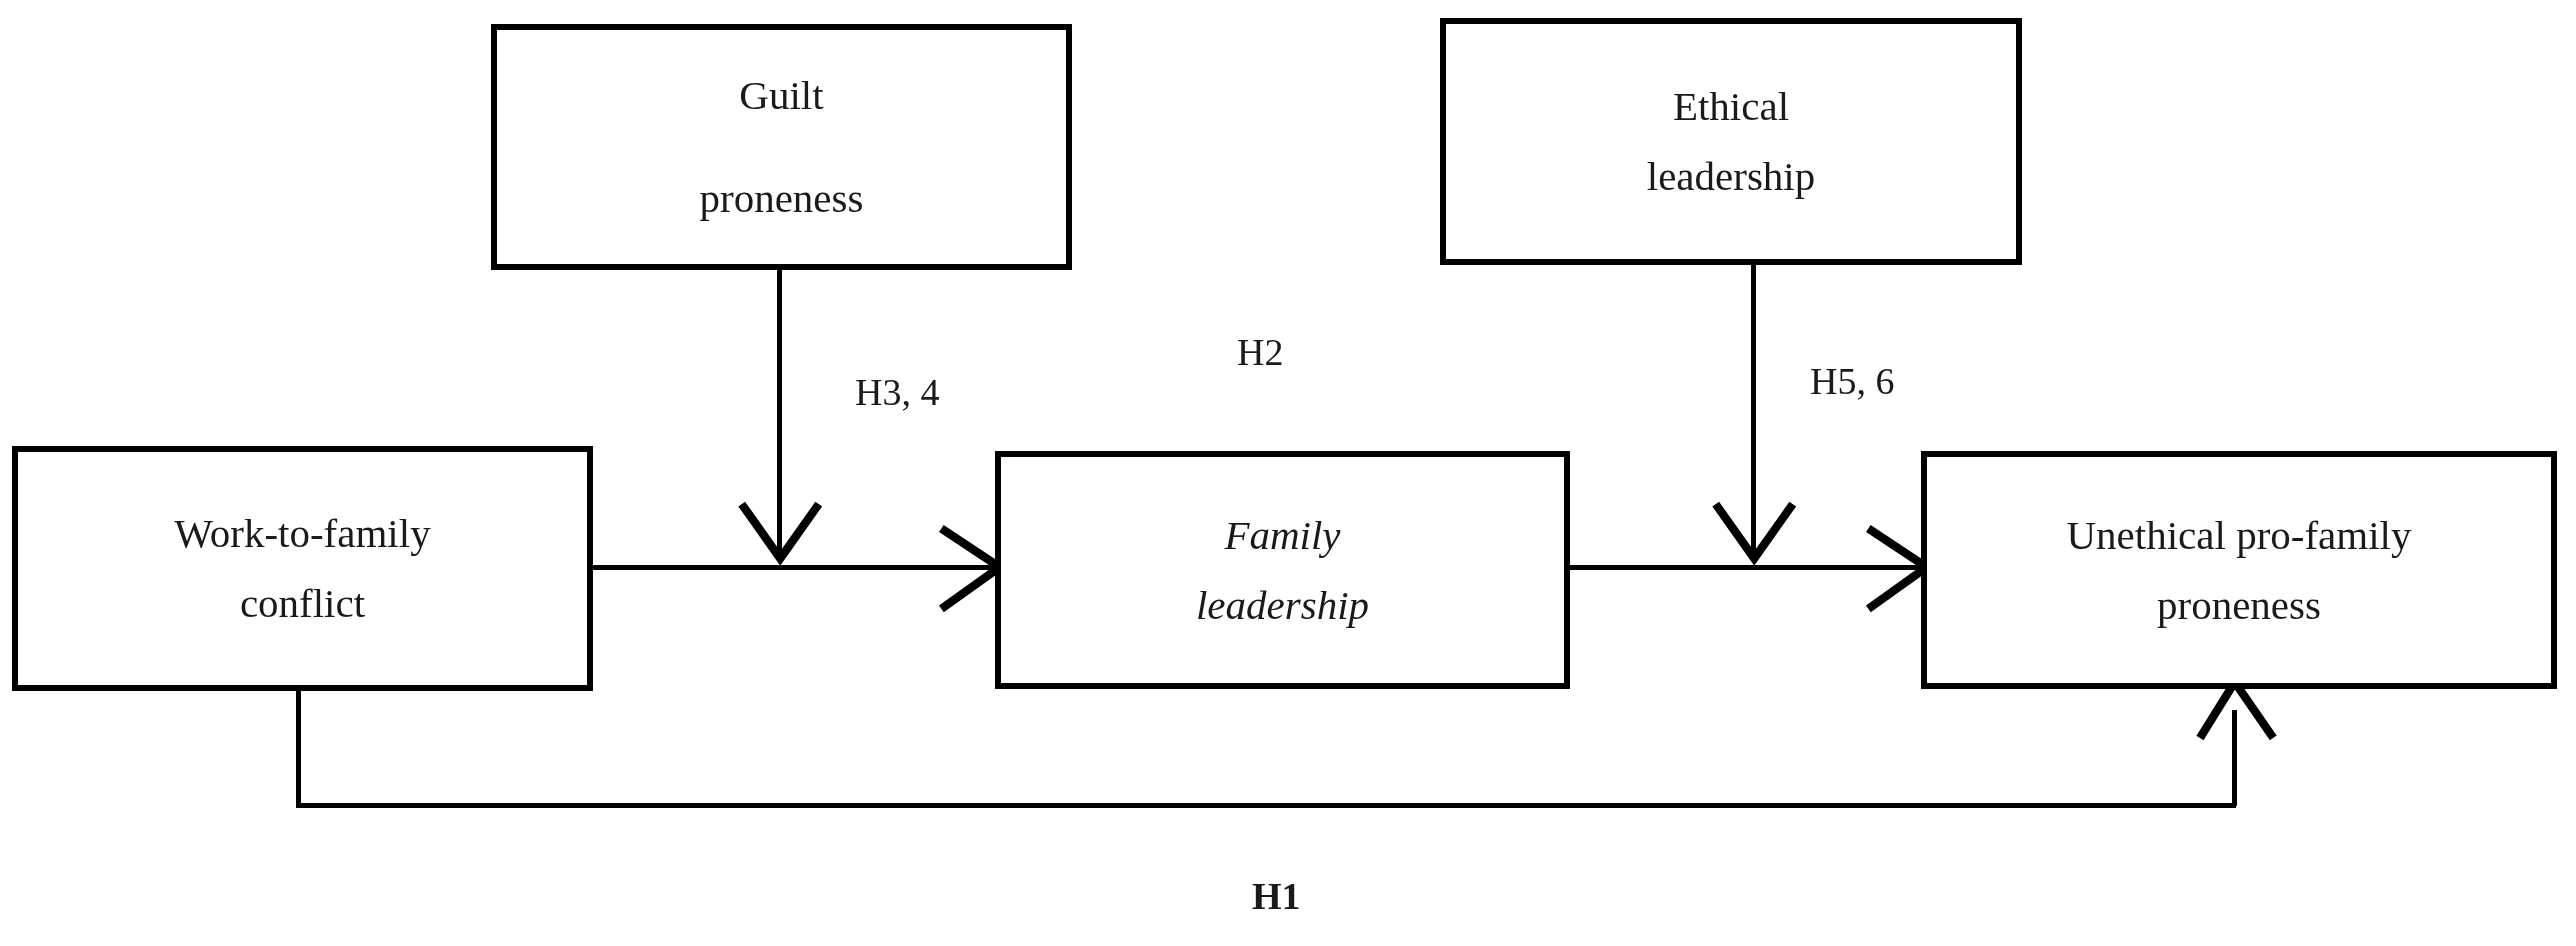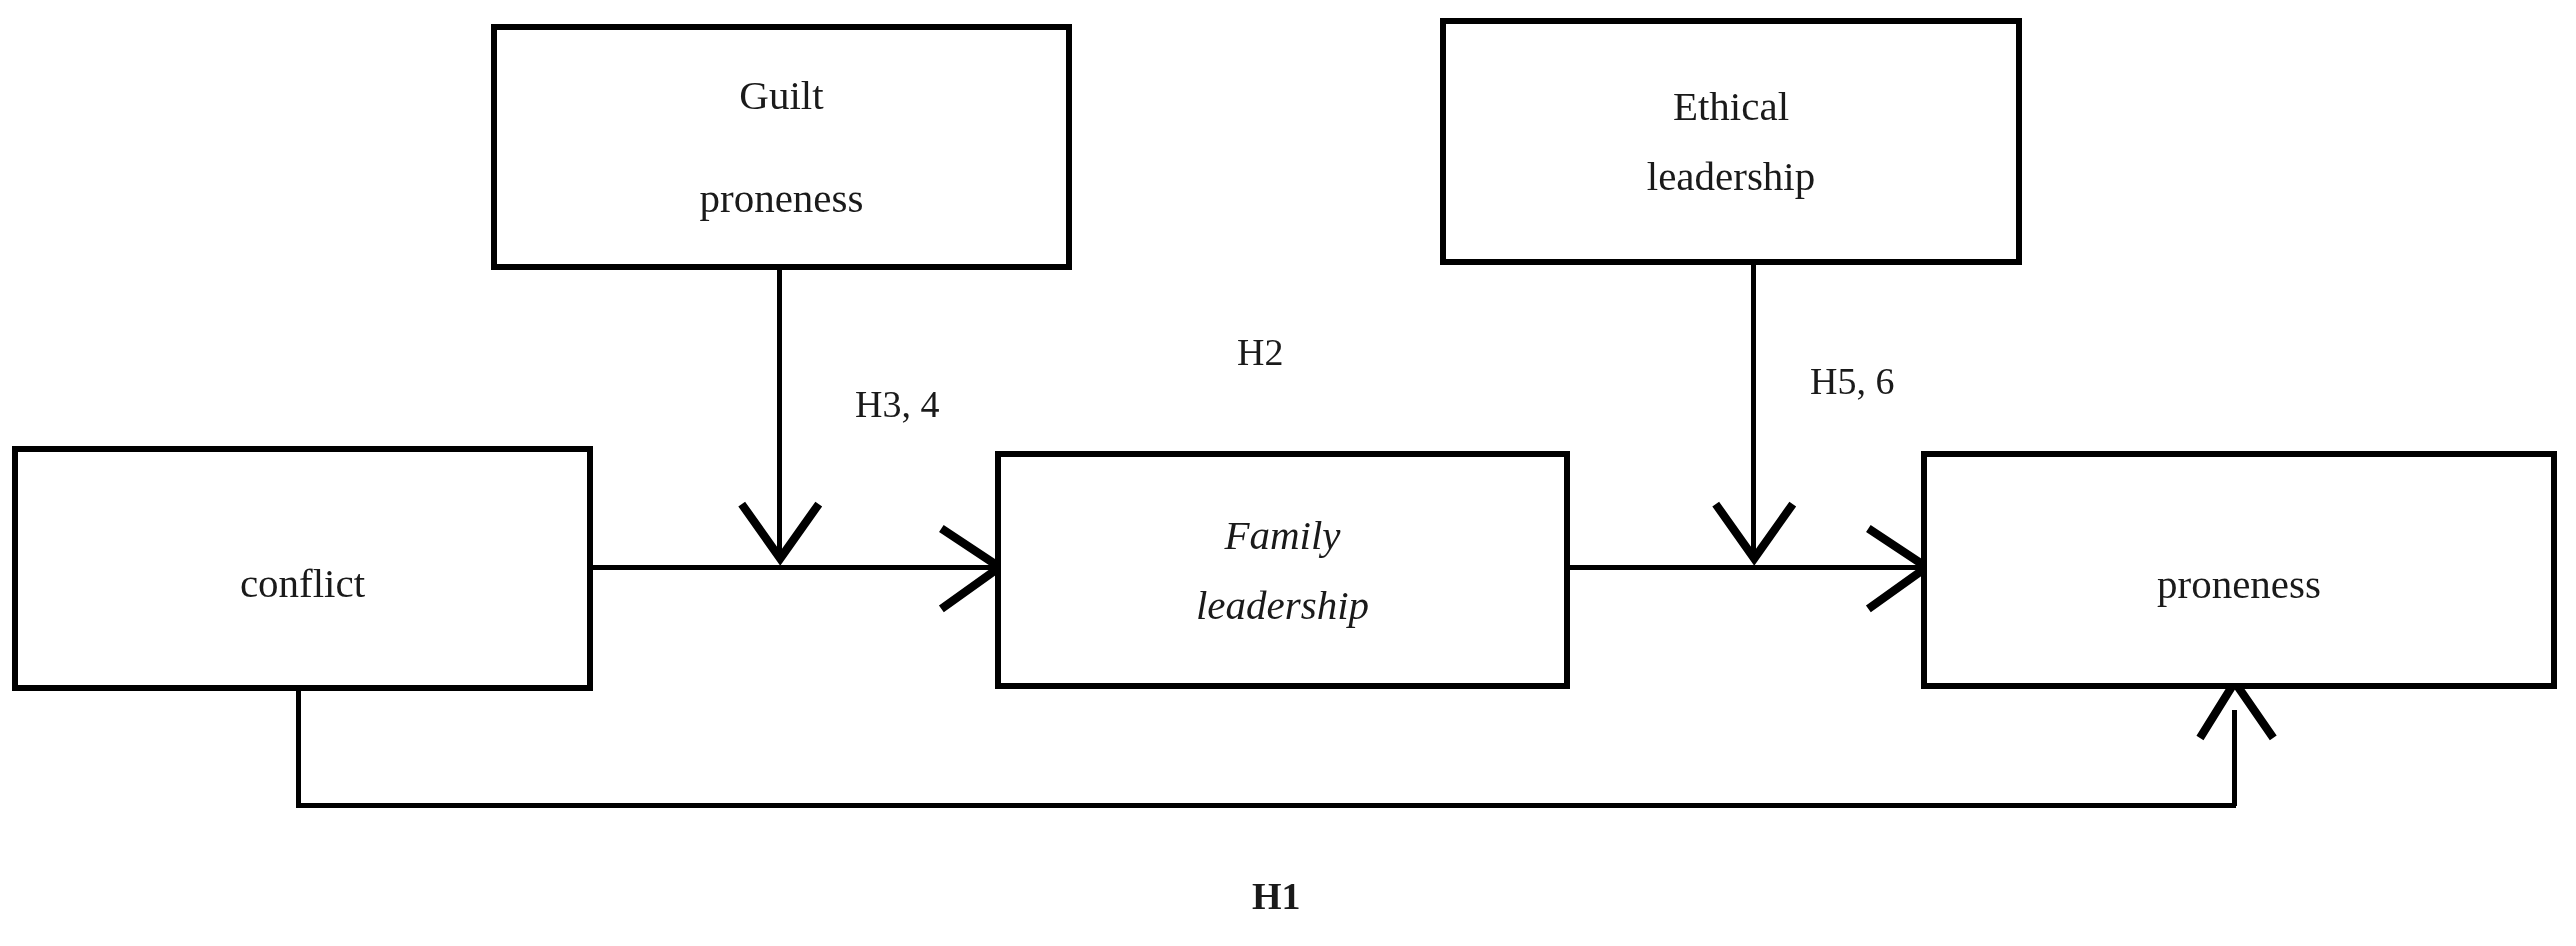--- a/index.html
+++ b/index.html
@@ -68,29 +68,31 @@
     <span class="line1">Guilt</span>
     <span class="line2">proneness</span>
   </div>
 
   <div class="node" style="left:1440px; top:18px; width:582px; height:247px;">
     <span class="line1">Ethical</span>
     <span class="line2">leadership</span>
   </div>
 
   <div class="node" style="left:12px; top:446px; width:581px; height:245px;">
+    <span class="line1">Work-to-family</span>
     <span class="line2">conflict</span>
   </div>
 
   <div class="node" style="left:995px; top:451px; width:575px; height:238px;font-style:italic;">
     <span class="line1">Family</span>
     <span class="line2">leadership</span>
   </div>
 
   <div class="node" style="left:1921px; top:451px; width:636px; height:238px;">
+    <span class="line1">Unethical pro-family</span>
     <span class="line2">proneness</span>
   </div>
 
   <div class="h-line" style="left:593px; top:565px; width:407px;"></div>
   <svg class="arrow-svg" style="left:935px; top:524px; width:84px; height:91px;" viewBox="0 0 110 120">
     <polyline points="8,6 85,57 8,112" fill="none" stroke="#000000" stroke-width="11"></polyline>
   </svg>
 
   <div class="h-line" style="left:1570px; top:565px; width:356px;"></div>
   <svg class="arrow-svg" style="left:1862px; top:524px; width:84px; height:91px;" viewBox="0 0 110 120">
@@ -107,21 +109,21 @@
     <polyline points="6,8 57,80 108,8" fill="none" stroke="#000000" stroke-width="11"></polyline>
   </svg>
 
   <div class="v-line" style="left:296px; top:690px; height:118px;"></div>
   <div class="h-line" style="left:296px; top:803px; width:1940px;"></div>
   <div class="v-line" style="left:2232px; top:710px; height:96px;"></div>
   <svg class="arrow-svg" style="left:2195px; top:676px; width:84px; height:68px;" viewBox="0 0 110 90">
     <polyline points="6,82 52,8 103,82" fill="none" stroke="#000000" stroke-width="11"></polyline>
   </svg>
 
-  <div class="edge-label" style="left:855px; top:382px;font-family:Liberation Serif, serif;">H3, 4</div>
+  <div class="edge-label" style="left:855px; top:370px;font-family:Liberation Serif, serif;">H3, 4</div>
 
   <div class="edge-label" style="left:1237px; top:330px;">H2</div>
 
   <div class="edge-label" style="left:1810px; top:359px;">H5, 6</div>
 
   <div class="edge-label" style="left:1252px; top:874px;font-weight:bold;">H1</div>
 
 </div>
 
 

